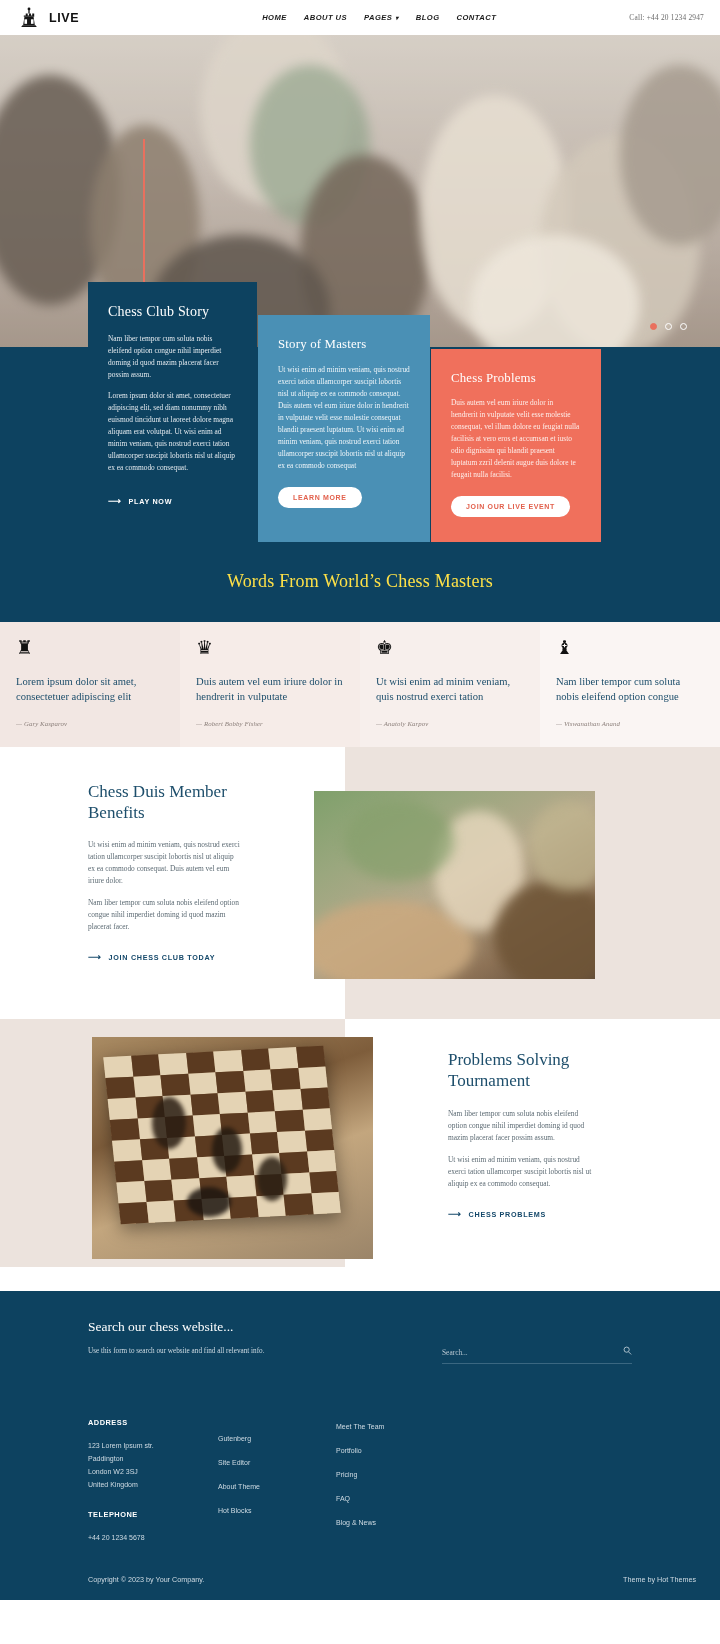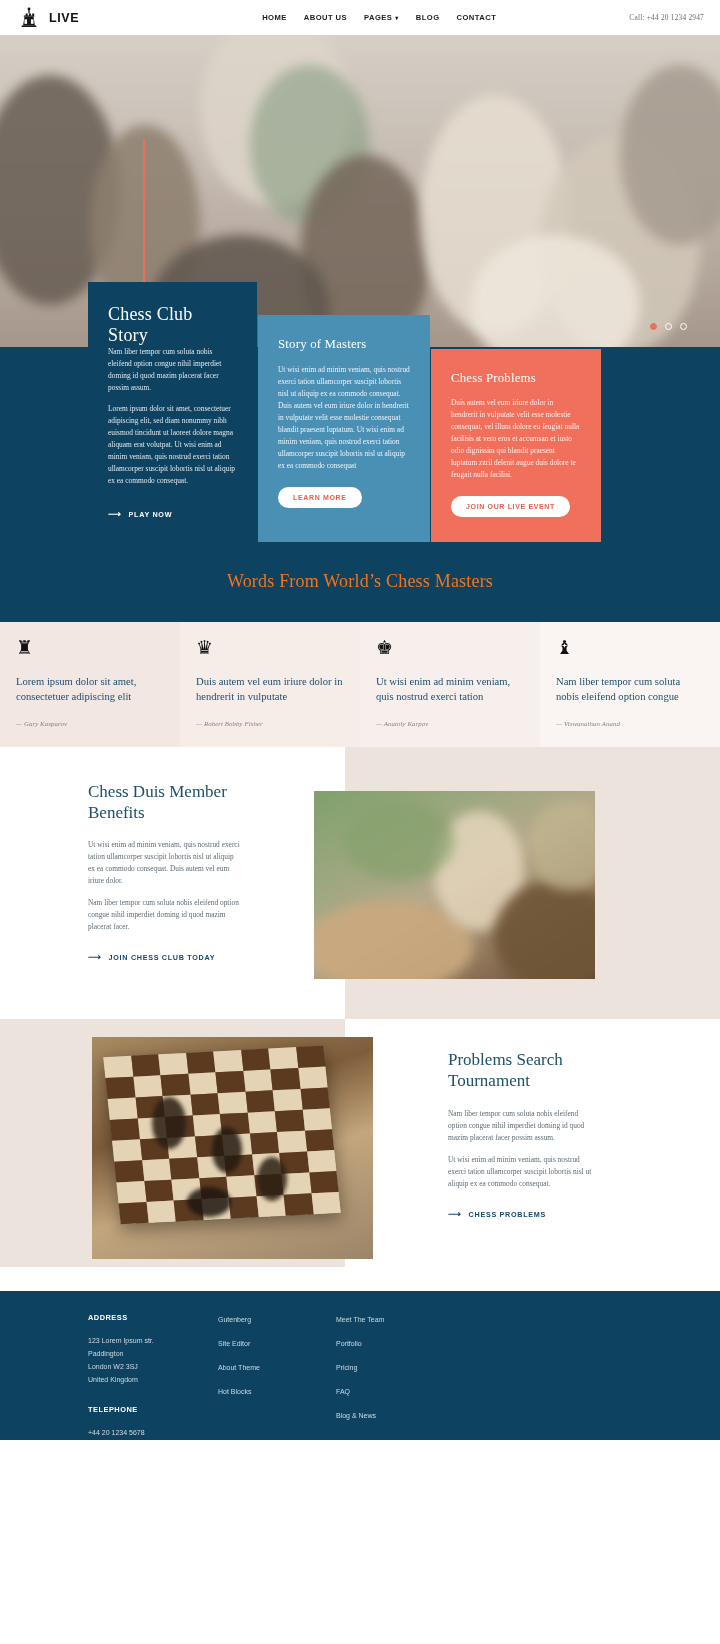--- a/index.html
+++ b/index.html
@@ -21,21 +21,21 @@
     padding: 0 16px;
     background: #ffffff;
     position: relative;
     z-index: 40;
   }
   .brand { display: flex; align-items: center; gap: 7px; }
   .brand-logo { width: 26px; height: 26px; display: block; }
   .brand-name {
     font-size: 12.5px; font-weight: bold; letter-spacing: .6px; color: #111;
   }
-  .nav { display: flex; align-items: flex-start; gap: 17px; margin-left: 183px; }
+  .nav { display: flex; align-items: flex-start; gap: 17px; margin-left: 183px; font-style: italic; }
   .nav-item {
     font-size: 7.6px; font-weight: bold; letter-spacing: .45px;
     color: #1a1a1a; text-transform: uppercase; white-space: nowrap;
     display: flex; align-items: center; gap: 3px; cursor: pointer;
   }
   .caret { font-size: 6px; line-height: 1; }
   .phone {
     margin-left: auto; font-size: 7.4px; color: #6b6b6b; letter-spacing: .2px;
     font-family: "Liberation Serif", serif;
   }
@@ -80,21 +80,21 @@
   .card h3 {
     font-family: "Liberation Serif", serif;
     font-weight: normal; color: #ffffff; letter-spacing: .2px;
   }
   .card p { color: #e3e9ee; }
 
   .card-a {
     left: 88px; top: 0; width: 169px; height: 260px;
     background: #0d4260;
   }
-  .card-a h3 { font-size: 18px; }
+  .card-a h3 { font-size: 14px; margin-bottom: 13px; }
   .card-a p { font-size: 7.4px; line-height: 1.62; margin-bottom: 9px; }
 
   .card-b {
     left: 258px; top: 33px; width: 172px; height: 227px;
     background: #4a90b5;
   }
   .card-b h3 { font-size: 12.8px; margin-bottom: 12px; }
   .card-b p { font-size: 7.4px; line-height: 1.62; color: #eef5f9; }
 
   .card-c {
@@ -123,21 +123,21 @@
   }
   .pill-b { color: #e2604c; }
   .pill-c { color: #e2604c; }
 
   
   .masters-head {
     background: #0d4260; text-align: center; padding: 24px 0 30px;
   }
   .masters-head h2 {
     font-family: "Liberation Serif", serif; font-weight: normal;
-    color: #f97316; font-size: 18px; letter-spacing: .2px;
+    color: #fde047; font-size: 18px; letter-spacing: .2px;
   }
 
   
   .quotes { display: flex; }
   .quote {
     flex: 1; padding: 16px 16px 20px 16px; min-height: 124px;
   }
   .q1 { background: #f2e7e3; }
   .q2 { background: #f6ece8; }
   .q3 { background: #f7efec; }
@@ -216,21 +216,21 @@
     width: 100%; background: transparent; border: none;
     border-bottom: 1px solid #3a6781; color: #dce6ec;
     font-family: "Liberation Serif", serif; font-size: 7.4px;
     padding: 4px 18px 6px 0; outline: none;
   }
   .search-input::placeholder { color: #b9c8d2; }
   .search-icon { position: absolute; right: 0; bottom: 5px; cursor: pointer; }
 
   
   .footer { background: #0d4260; padding: 22px 24px 0 88px; }
-  .footer-cols { display: flex; }
+  .footer-cols { display: flex; align-items: center; }
   .fcol-1 { width: 130px; }
   .fcol-2 { width: 118px; }
   .fcol-3 { width: 150px; }
   .fcol-4 { flex: 1; text-align: right; padding-right: 2px; }
   .ftitle {
     font-size: 7.4px; font-weight: bold; letter-spacing: .5px;
     color: #ffffff; text-transform: uppercase; margin-bottom: 13px;
   }
   .faddr { font-size: 7px; line-height: 1.85; color: #cfdbe3; }
   .fmt { margin-top: 18px; }
@@ -455,30 +455,47 @@
           <i style="background:#e4d3b4"></i>
           <i style="background:#5b3a20"></i>
           <i style="background:#e4d3b4"></i>
       </div>
       <div class="hp" style="left:60px;top:60px;width:34px;height:52px;background:#2a1d12;filter:blur(2px);"></div>
       <div class="hp" style="left:120px;top:90px;width:30px;height:46px;background:#241a10;filter:blur(2px);"></div>
       <div class="hp" style="left:165px;top:120px;width:30px;height:44px;background:#2b2014;filter:blur(2px);"></div>
       <div class="hp" style="left:95px;top:150px;width:44px;height:30px;background:#1e1610;filter:blur(2px);"></div>
     </div>
     <div class="tourn-inner">
-      <h2>Problems Search Tournament</h2>
+      <h2>Problems Solving Tournament</h2>
       <p>Nam liber tempor cum soluta nobis eleifend option congue nihil imperdiet doming id quod mazim placerat facer possim assum.</p>
       <p>Ut wisi enim ad minim veniam, quis nostrud exerci tation ullamcorper suscipit lobortis nisl ut aliquip ex ea commodo consequat.</p>
       <div class="link-dark">
         <span class="arrow">⟶</span>
         <span>CHESS PROBLEMS</span>
       </div>
     </div>
   </div>
 
+  <div class="searchband">
+    <div class="searchband-inner">
+      <div>
+        <h2>Search our chess website...</h2>
+        <div class="sub">Use this form to search our website and find all relevant info.</div>
+      </div>
+      <div class="search-box">
+        <input class="search-input" type="text" placeholder="Search..." style="">
+        <span class="search-icon">
+          <svg width="9" height="9" viewBox="0 0 16 16" fill="none" stroke="#cfdbe3" stroke-width="1.4">
+            <circle cx="6.5" cy="6.5" r="4.6"></circle>
+              <line x1="10" y1="10.5" x2="14.5" y2="15"></line>
+          </svg>
+        </span>
+      </div>
+    </div>
+  </div>
 
   <div class="footer">
     <div class="footer-cols">
       <div class="fcol-1">
         <div class="ftitle">ADDRESS</div>
         <div class="faddr" style="white-space:pre-line">123 Lorem Ipsum str.
 Paddington
 London W2 3SJ
 United Kingdom</div>
         <div class="ftitle fmt">TELEPHONE</div>
@@ -495,14 +512,18 @@
         <div style="height:3px"></div>
         <a class="flink">Meet The Team</a>
         <a class="flink">Portfolio</a>
         <a class="flink">Pricing</a>
         <a class="flink">FAQ</a>
         <a class="flink">Blog &amp; News</a>
       </div>
     </div>
   </div>
 
+  <div class="footer-bottom">
+    <div class="fb-text">Copyright © 2023 by Your Company.</div>
+    <div class="fb-text fb-right">Theme by Hot Themes</div>
+  </div>
 
 </div>
 
 </body></html>

